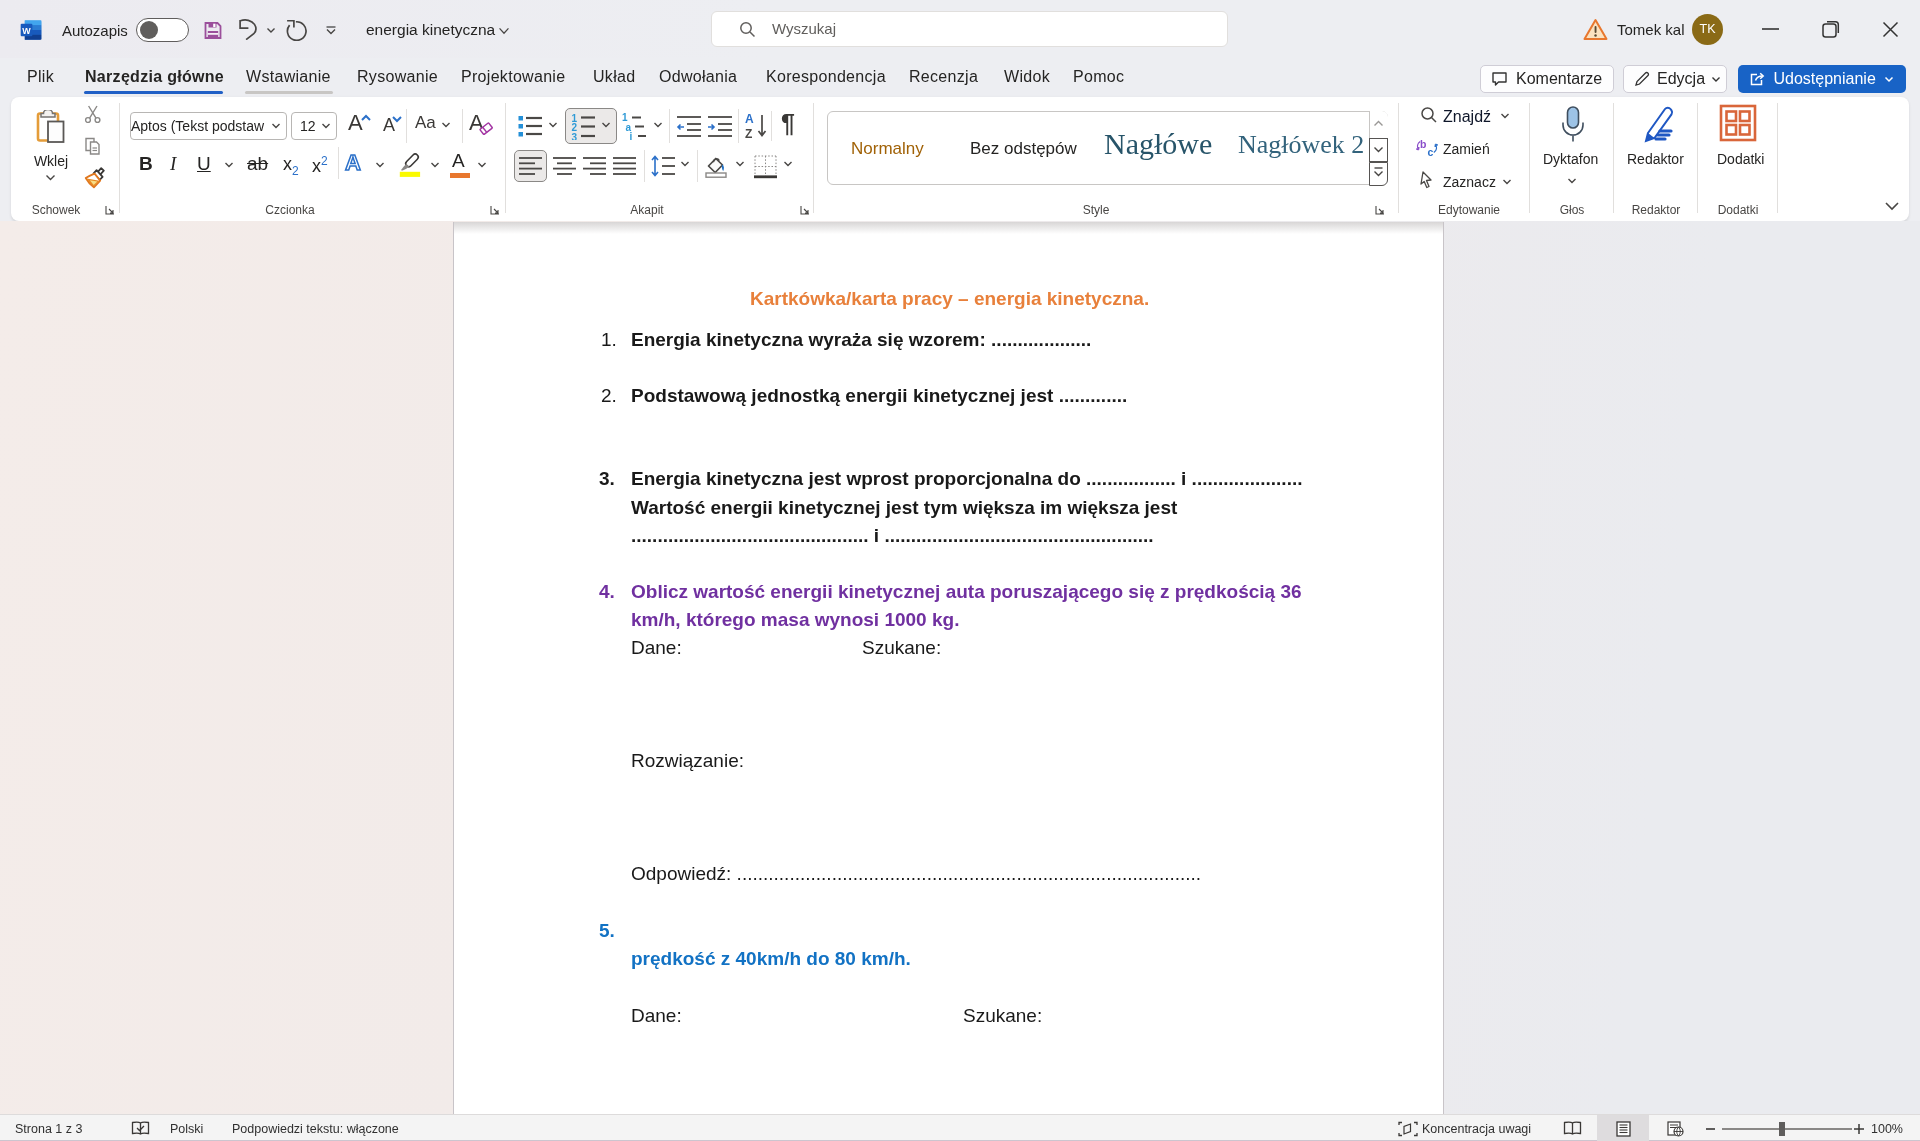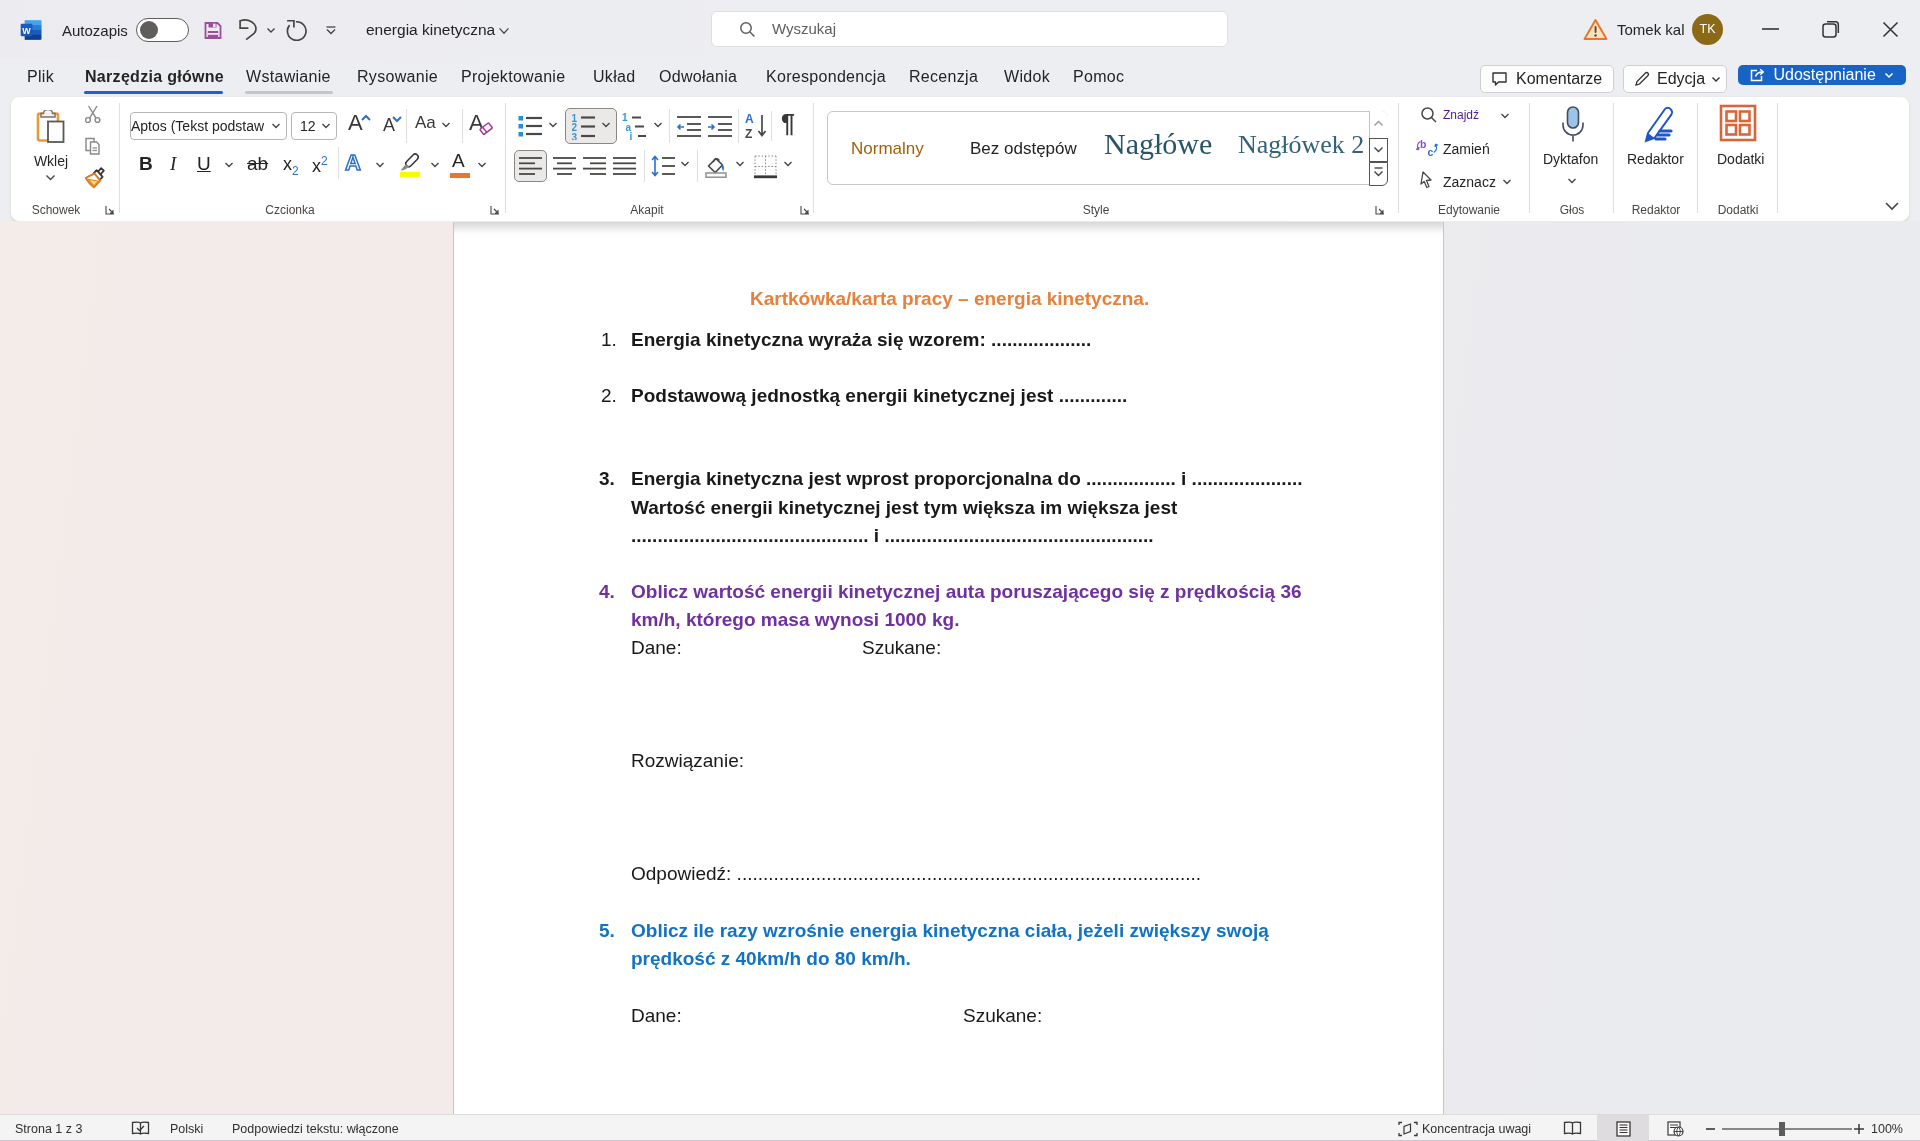--- a/index.html
+++ b/index.html
@@ -19,21 +19,21 @@
   #username { position:absolute; left:1617px; top:21px; font-size:15px; color:#252423; }
   #avatar { position:absolute; left:1692px; top:14px; width:31px; height:31px; border-radius:50%; background:#8a6a16; color:#fff; font-size:12.5px; text-align:center; line-height:31px; }
 
   
   #tabs { position:absolute; left:0; top:58px; width:1920px; height:40px; background:#edeef2; }
   .tab { position:absolute; top:10px; font-size:16px; letter-spacing:0.3px; color:#252423; }
   .tab.active { font-weight:bold; }
   .underline-blue { position:absolute; top:32.5px; height:3.5px; border-radius:2px; background:#2160c6; }
   .underline-gray { position:absolute; top:32.5px; height:3.5px; border-radius:2px; background:#c8c6c4; }
   .topbtn { position:absolute; top:7px; height:28px; border:1px solid #cfcdd6; border-radius:5px; background:#fdfdfe; font-size:16px; color:#252423; display:flex; align-items:center; }
-  #sharebtn { position:absolute; top:7px; height:20px; border-radius:5px; background:#1863c6; font-size:16px; color:#fff; display:flex; align-items:center; font-weight:400;}
+  #sharebtn { position:absolute; top:7px; height:28px; border-radius:5px; background:#1863c6; font-size:16px; color:#fff; display:flex; align-items:center; font-weight:400;}
 
   
   #ribbon { position:absolute; left:11px; top:97px; width:1898px; height:124px; background:#fff; border-radius:8px; box-shadow:0 1.5px 3px rgba(0,0,0,.10); }
   #ribwrap { position:absolute; left:0; top:97px; width:1920px; height:124px; }
   .grouplabel { position:absolute; top:106px; font-size:12px; color:#484644; width:200px; text-align:center; }
   .gsep { position:absolute; top:6px; height:110px; width:1px; background:#e1dfdd; }
   .launcher { position:absolute; top:108px; width:10px; height:10px; }
   .chev { stroke:#484644; stroke-width:1.4; fill:none; }
 
   
@@ -434,21 +434,21 @@
   <div class="grouplabel" style="left:996px;">Style</div>
   <svg class="launcher" style="left:1375px" viewBox="0 0 10 10">
       <path d="M1 1 v8 h8 M4 4 l4 4 M8 5 v3 h-3" fill="none" stroke="#484644" stroke-width="1.1"></path>
     </svg>
   <div class="gsep" style="left:1398px"></div>
 
   <svg class="abs" style="left:1420px;top:9px" width="18" height="18" viewBox="0 0 18 18">
     <circle cx="7.5" cy="7.5" r="5.5" fill="none" stroke="#4a4846" stroke-width="1.5"></circle>
     <line x1="11.5" y1="11.5" x2="16" y2="16" stroke="#4a4846" stroke-width="1.5"></line>
   </svg>
-  <div class="abs" style="left:1443px;top:11px;font-size:12px;color:#4c1d95;">Znajdź</div>
+  <div class="abs" style="left:1443px;top:11px;font-size:16px;color:#0f172a;">Znajdź</div>
   <svg class="abs" style="left:1500px;top:16px" width="10" height="7" viewBox="0 0 10 7">
       <path d="M1.5 1 L5 4.5 L8.5 1" class="chev"></path>
     </svg>
   <svg class="abs" style="left:1416px;top:41px" width="22" height="18" viewBox="0 0 22 18">
     <text x="4" y="9.5" font-size="10.5" font-weight="bold" fill="#8a4ec9" font-family="Liberation Sans">b</text>
     <text x="11.5" y="17.5" font-size="10.5" font-weight="bold" fill="#2b70c9" font-family="Liberation Sans">c</text>
     <path d="M4.2 3.5 C1.4 5.3 0.8 8.8 2.6 11.8 M2.6 11.8 l-2.6 -0.9 M2.6 11.8 l0.3 -2.8" fill="none" stroke="#8a4ec9" stroke-width="1.3"></path>
     <path d="M17.8 14.5 C20.6 12.7 21.2 9.2 19.4 6.2 M19.4 6.2 l2.6 0.9 M19.4 6.2 l-0.3 2.8" fill="none" stroke="#2b70c9" stroke-width="1.3"></path>
   </svg>
   <div class="abs" style="left:1443px;top:44px;font-size:14px;color:#252423;">Zamień</div>
@@ -517,21 +517,20 @@
 
   <div class="doc" style="left:599px;top:360px;color:#7030a0;">4.</div>
   <div class="doc" style="left:631px;top:360px;color:#7030a0;">Oblicz wartość energii kinetycznej auta poruszającego się z prędkością 36</div>
   <div class="doc" style="left:631px;top:388px;color:#7030a0;">km/h, którego masa wynosi 1000 kg.</div>
   <div class="docr" style="left:631px;top:416px;">Dane:</div>
   <div class="docr" style="left:862px;top:416px;">Szukane:</div>
   <div class="docr" style="left:631px;top:529px;">Rozwiązanie:</div>
   <div class="docr" style="left:631px;top:642px;">Odpowiedź: ........................................................................................</div>
 
   <div class="doc" style="left:599px;top:699px;color:#1272c4;">5.</div>
-  <div class="doc" style="left:631px;top:699px;color:#1272c4;">Oblicz ile razy wzrośnie energia kinetyczna ciała, jeżeli zwiększy swoją</div>
   <div class="doc" style="left:631px;top:727px;color:#1272c4;">prędkość z 40km/h do 80 km/h.</div>
   <div class="docr" style="left:631px;top:784px;">Dane:</div>
   <div class="docr" style="left:963px;top:784px;">Szukane:</div>
 </div>
 
 <div id="statusbar">
   <span class="it" style="left:15px">Strona 1 z 3</span>
   <svg class="abs" style="left:131px;top:6px" width="19" height="15" viewBox="0 0 19 15">
     <path d="M9.5 2 C8 0.8 5.5 0.8 1.5 1.5 v11 C5.5 11.8 8 11.8 9.5 13 C11 11.8 13.5 11.8 17.5 12.5 v-11 C13.5 0.8 11 0.8 9.5 2 z M9.5 2 v11" fill="none" stroke="#3a3836" stroke-width="1.3"></path>
     <path d="M6 7 l2.5 2.5 L13 5" fill="none" stroke="#3a3836" stroke-width="1.3"></path>

